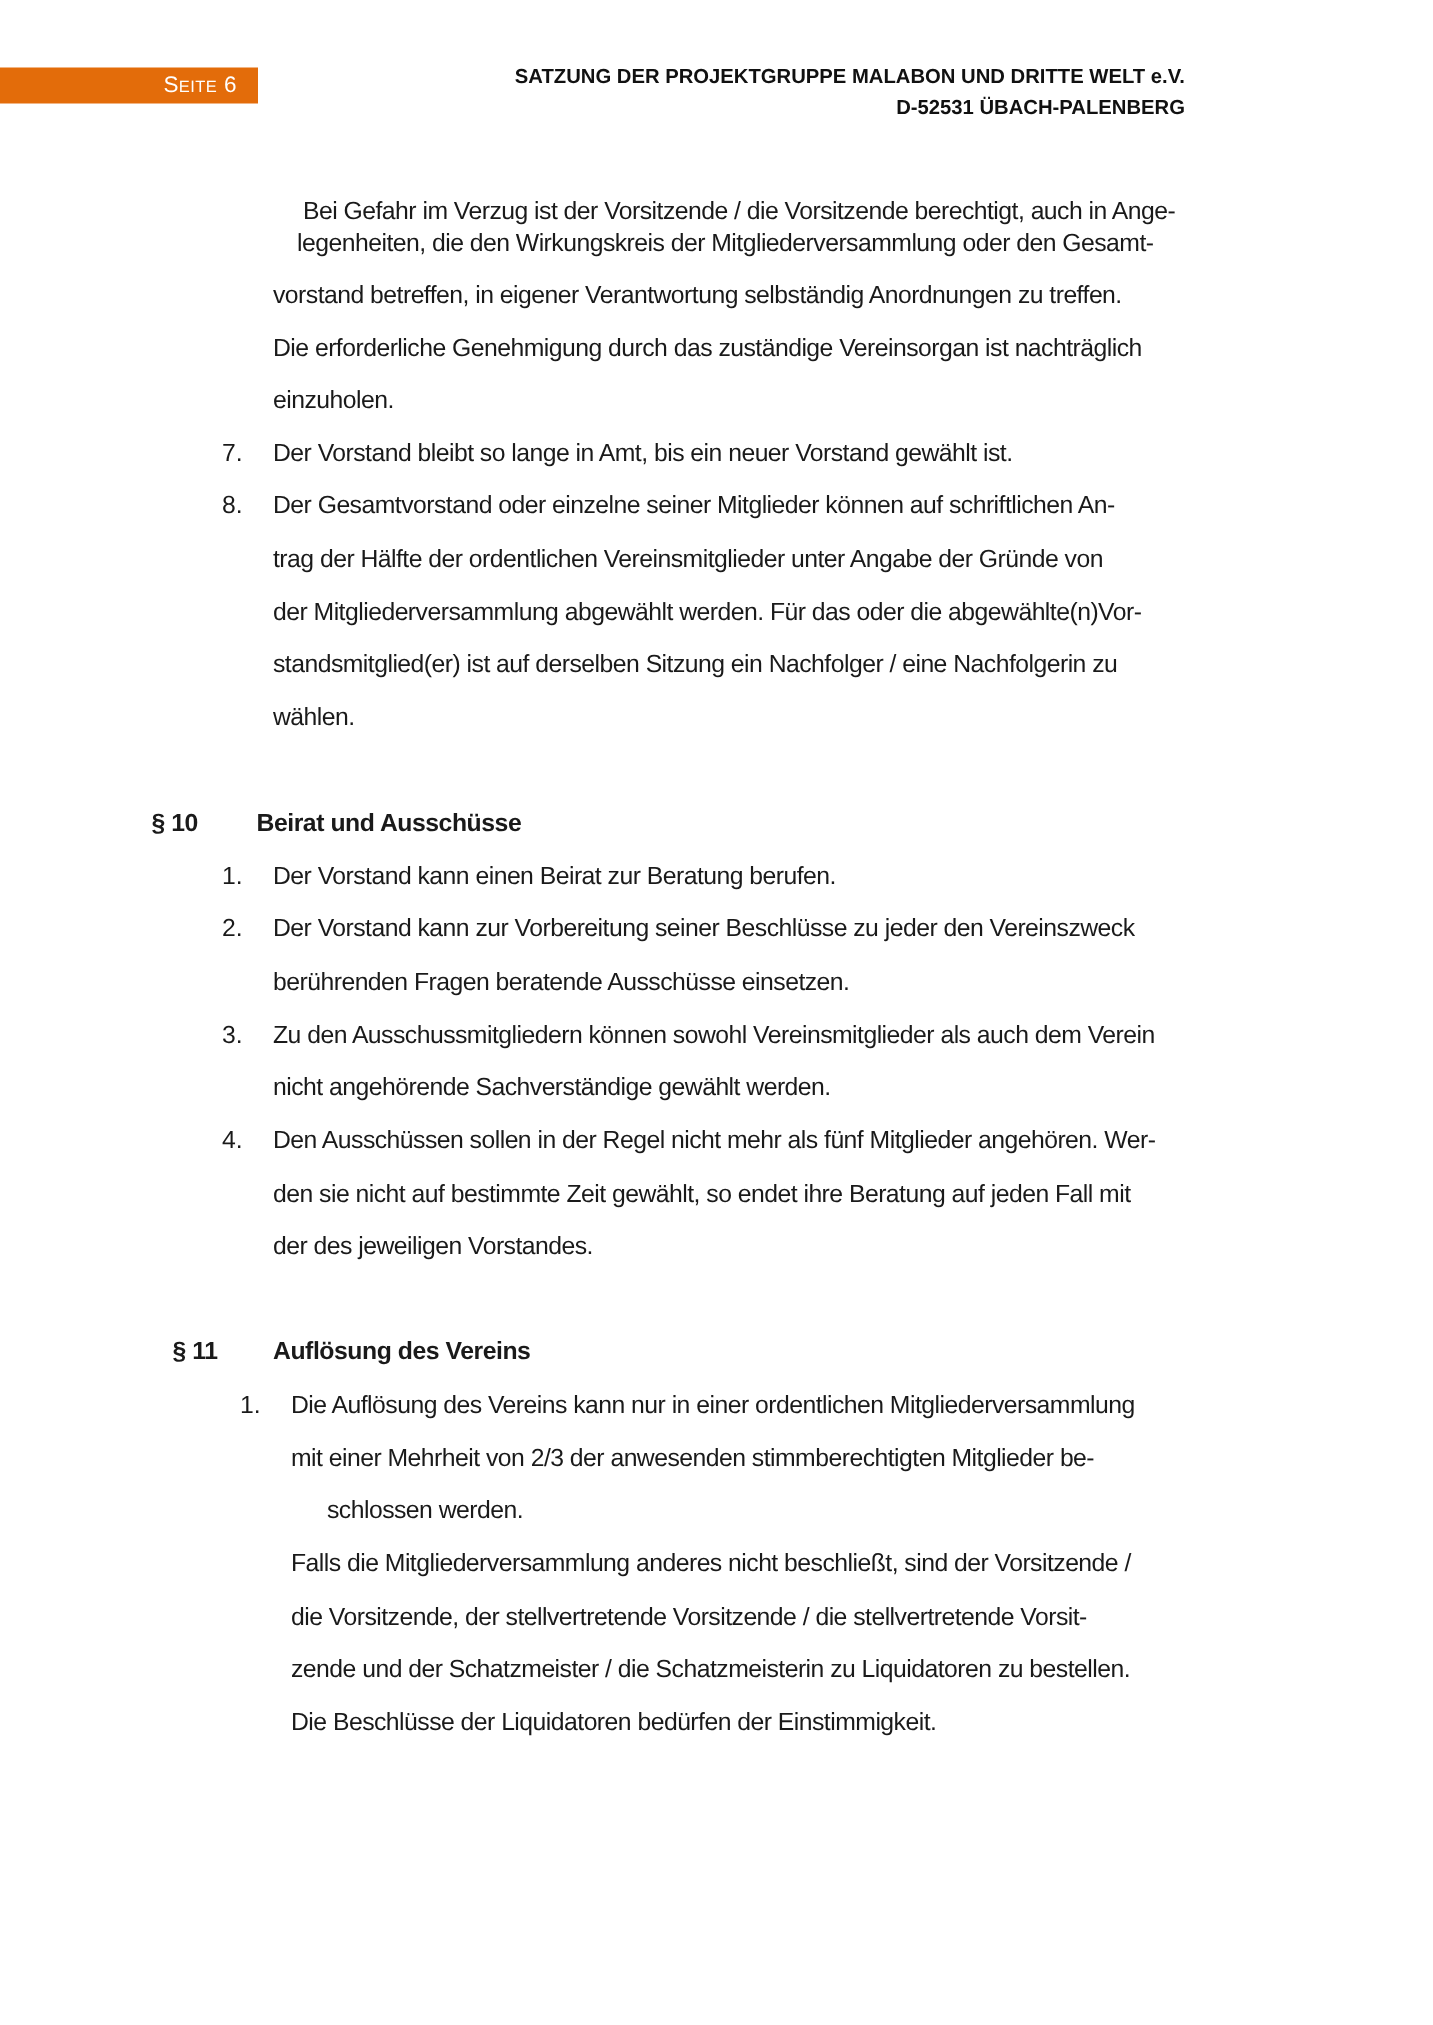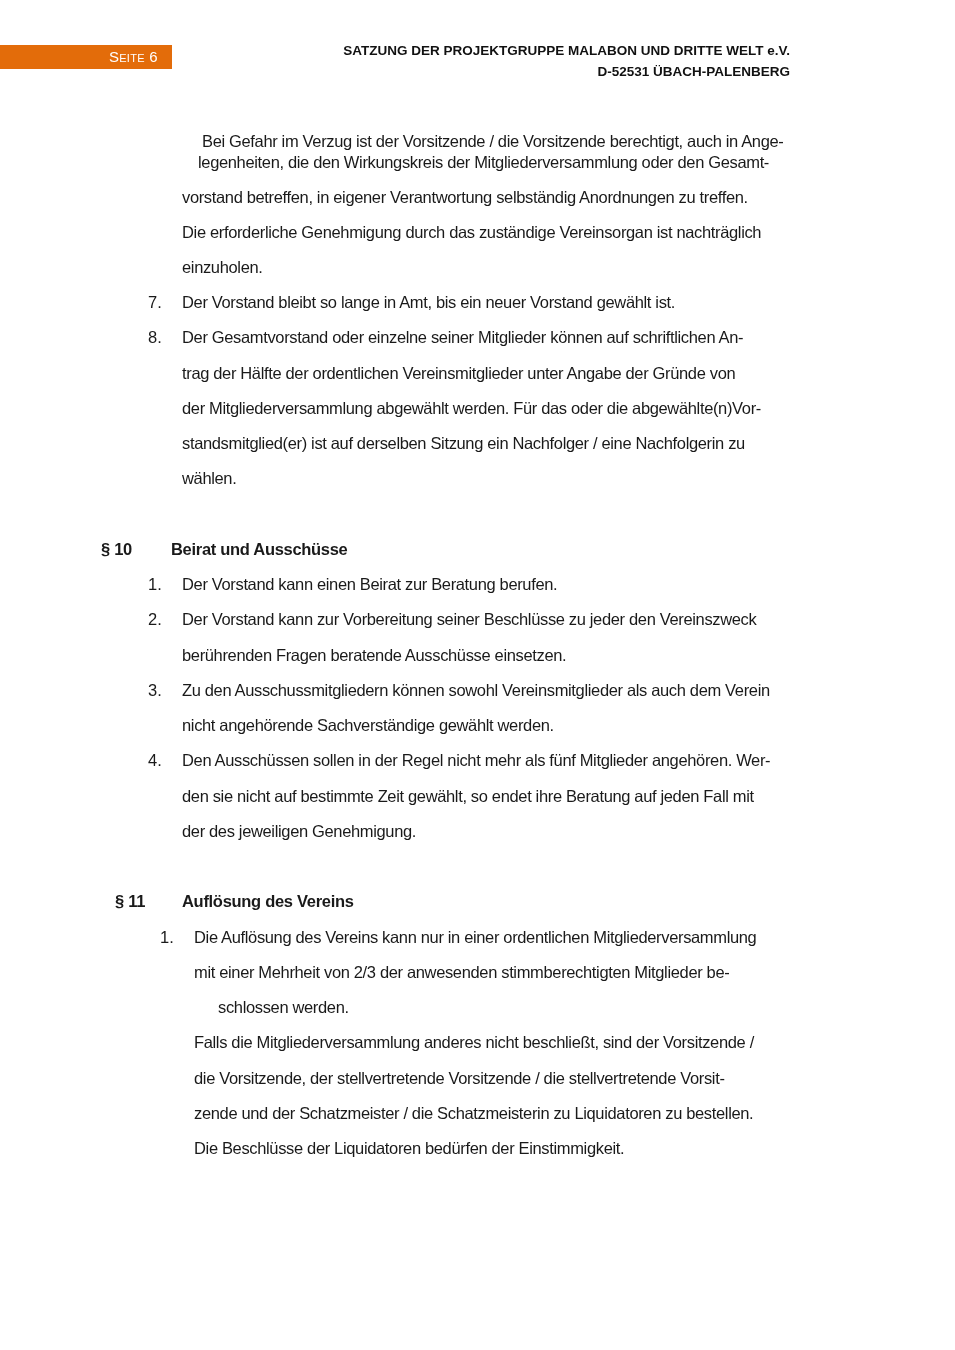--- a/index.html
+++ b/index.html
@@ -110,21 +110,21 @@
   <div class="line" style="left:182px; top:609px;">Der Vorstand kann zur Vorbereitung seiner Beschlüsse zu jeder den Vereinszweck</div>
   <div class="line" style="left:182px; top:645px;">berührenden Fragen beratende Ausschüsse einsetzen.</div>
 
   <div class="num" style="left:148px; top:680px;">3.</div>
   <div class="line" style="left:182px; top:680px;">Zu den Ausschussmitgliedern können sowohl Vereinsmitglieder als auch dem Verein</div>
   <div class="line" style="left:182px; top:715px;">nicht angehörende Sachverständige gewählt werden.</div>
 
   <div class="num" style="left:148px; top:750px;">4.</div>
   <div class="line" style="left:182px; top:750px;">Den Ausschüssen sollen in der Regel nicht mehr als fünf Mitglieder angehören. Wer-</div>
   <div class="line" style="left:182px; top:786px;">den sie nicht auf bestimmte Zeit gewählt, so endet ihre Beratung auf jeden Fall mit</div>
-  <div class="line" style="left:182px; top:821px;">der des jeweiligen Genehmigung.</div>
+  <div class="line" style="left:182px; top:821px;">der des jeweiligen Vorstandes.</div>
 
   <div class="section-head" style="left:115px; top:891px;">§ 11</div>
   <div class="section-head" style="left:182px; top:891px;">Auflösung des Vereins</div>
 
   <div class="num" style="left:160px; top:927px;">1.</div>
   <div class="line" style="left:194px; top:927px;">Die Auflösung des Vereins kann nur in einer ordentlichen Mitgliederversammlung</div>
   <div class="line" style="left:194px; top:962px;">mit einer Mehrheit von 2/3 der anwesenden stimmberechtigten Mitglieder be-</div>
   <div class="line" style="left:194px; top:997px;margin-left:24px;">schlossen werden.</div>
   <div class="line" style="left:194px; top:1032px;">Falls die Mitgliederversammlung anderes nicht beschließt, sind der Vorsitzende /</div>
   <div class="line" style="left:194px; top:1068px;">die Vorsitzende, der stellvertretende Vorsitzende / die stellvertretende Vorsit-</div>

